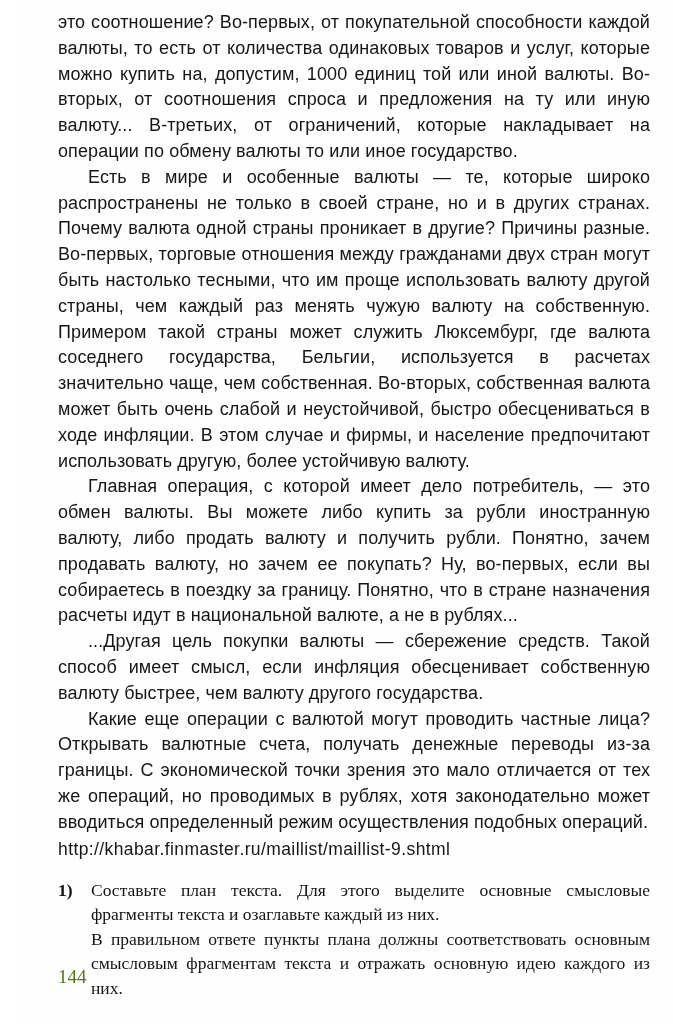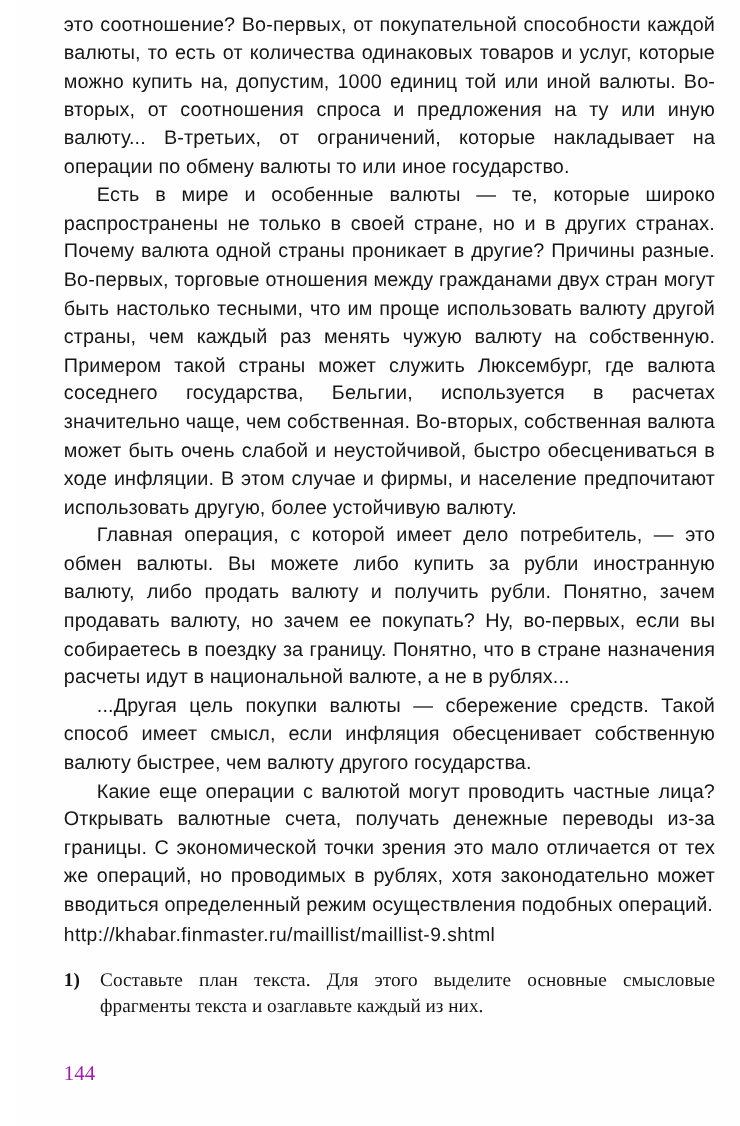--- a/index.html
+++ b/index.html
@@ -71,21 +71,21 @@
   .ex-body p {
     text-align: justify;
   }
 
   .page-number {
     position: absolute;
     left: 43px;
     top: 966px;
     font-family: "Liberation Serif", serif;
     font-size: 19px;
-    color: #a21caf;
+    color: #4d7c0f;
   }
 </style>
 </head>
 <body>
 
 <div class="page">
 
   <div class="text-block">
 
     <p class="body-p no-indent">это соотношение? Во-первых, от покупательной способности каждой валюты, то есть от количества одинаковых товаров и услуг, которые можно купить на, допустим, 1000 единиц той или иной валюты. Во-вторых, от соотношения спроса и предложения на ту или иную валюту... В-третьих, от ограничений, которые накладывает на операции по обмену валюты то или иное государство.</p>
@@ -97,20 +97,21 @@
     <p class="body-p">...Другая цель покупки валюты — сбережение средств. Такой способ имеет смысл, если инфляция обесценивает собственную валюту быстрее, чем валюту другого государства.</p>
 
     <p class="body-p">Какие еще операции с валютой могут проводить частные лица? Открывать валютные счета, получать денежные переводы из-за границы. С экономической точки зрения это мало отличается от тех же операций, но проводимых в рублях, хотя законодательно может вводиться определенный режим осуществления подобных операций.</p>
 
     <p class="source-line">http://khabar.finmaster.ru/maillist/maillist-9.shtml</p>
 
     <div class="exercise">
       <span class="ex-num">1)</span>
       <div class="ex-body">
         <p>Составьте план текста. Для этого выделите основные смысловые фрагменты текста и озаглавьте каждый из них.</p>
+        <p>В правильном ответе пункты плана должны соответствовать основным смысловым фрагментам текста и отражать основную идею каждого из них.</p>
       </div>
     </div>
 
   </div>
 
   <div class="page-number">144</div>
 
 </div>
 
 </body></html>

